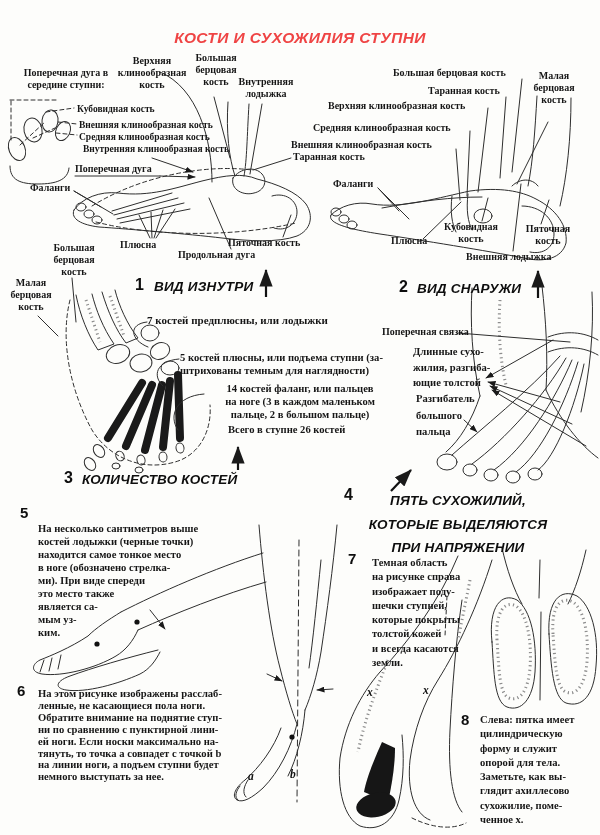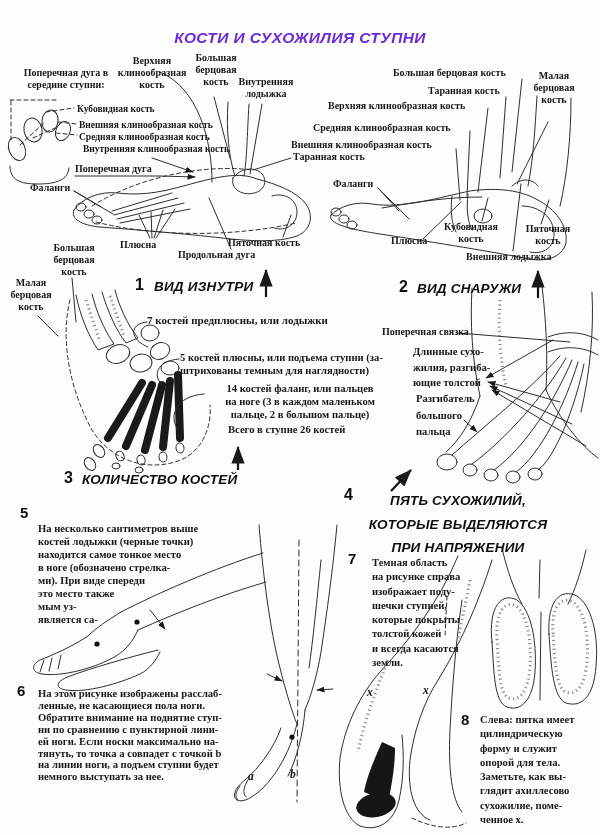--- a/index.html
+++ b/index.html
@@ -1,18 +1,18 @@
 <!DOCTYPE html>
 <html><head>
 <meta charset="utf-8">
 <style>
   html,body{margin:0;padding:0;}
   body{width:600px;height:835px;background:#fdfdfb;overflow:hidden;}
   #page{position:relative;width:600px;height:835px;background:#fdfdfb;}
-  .title{position:absolute;font:bold italic 15.5px "Liberation Sans",sans-serif;letter-spacing:.4px;color:#6d28d9;}
+  .title{position:absolute;font:bold italic 15.5px "Liberation Sans",sans-serif;letter-spacing:.4px;color:#ef4444;}
   .lbl{position:absolute;font:bold 10px "Liberation Serif",serif;color:#161616;line-height:12px;}
   .sm{font-size:9.5px;}
   .nw{white-space:nowrap;}
   .ctr{text-align:center;}
   .note{position:absolute;font:bold 10.6px "Liberation Serif",serif;color:#161616;}
   .note .ln,.cap .ln{white-space:nowrap;}
   .num{position:absolute;font:bold 15px "Liberation Sans",sans-serif;color:#0e0e0e;}
   .big{font-size:16px;}
   .cap{position:absolute;font:bold italic 13.5px "Liberation Sans",sans-serif;color:#0e0e0e;white-space:nowrap;letter-spacing:.2px;}
   .mark{position:absolute;font:bold italic 11.5px "Liberation Serif",serif;color:#111;}
@@ -276,22 +276,23 @@
     </div>
 
 <div class="num" style="left:20px;top:504px;">5</div>
 <div class="note lh13" style="left:38px;top:506px;margin-top:16px;">
       <div class="ln">На несколько сантиметров выше</div>
       <div class="ln">костей лодыжки (черные точки)</div>
       <div class="ln">находится самое тонкое место</div>
       <div class="ln">в ноге (обозначено стрелка-</div>
       <div class="ln">ми). При виде спереди</div>
       <div class="ln">это место также</div>
+      <div class="ln">является са-</div>
       <div class="ln">мым уз-</div>
-      <div class="ln">является са-</div>
+      <div class="ln">ким.</div>
     </div>
 
 <div class="num" style="left:17px;top:682px;">6</div>
 <div class="note lh12" style="left:38px;top:688px;">
       <div class="ln">На этом рисунке изображены расслаб-</div>
       <div class="ln">ленные, не касающиеся пола ноги.</div>
       <div class="ln">Обратите внимание на поднятие ступ-</div>
       <div class="ln">ни по сравнению с пунктирной лини-</div>
       <div class="ln">ей ноги. Если носки максимально на-</div>
       <div class="ln">тянуть, то точка a совпадет с точкой b</div>

